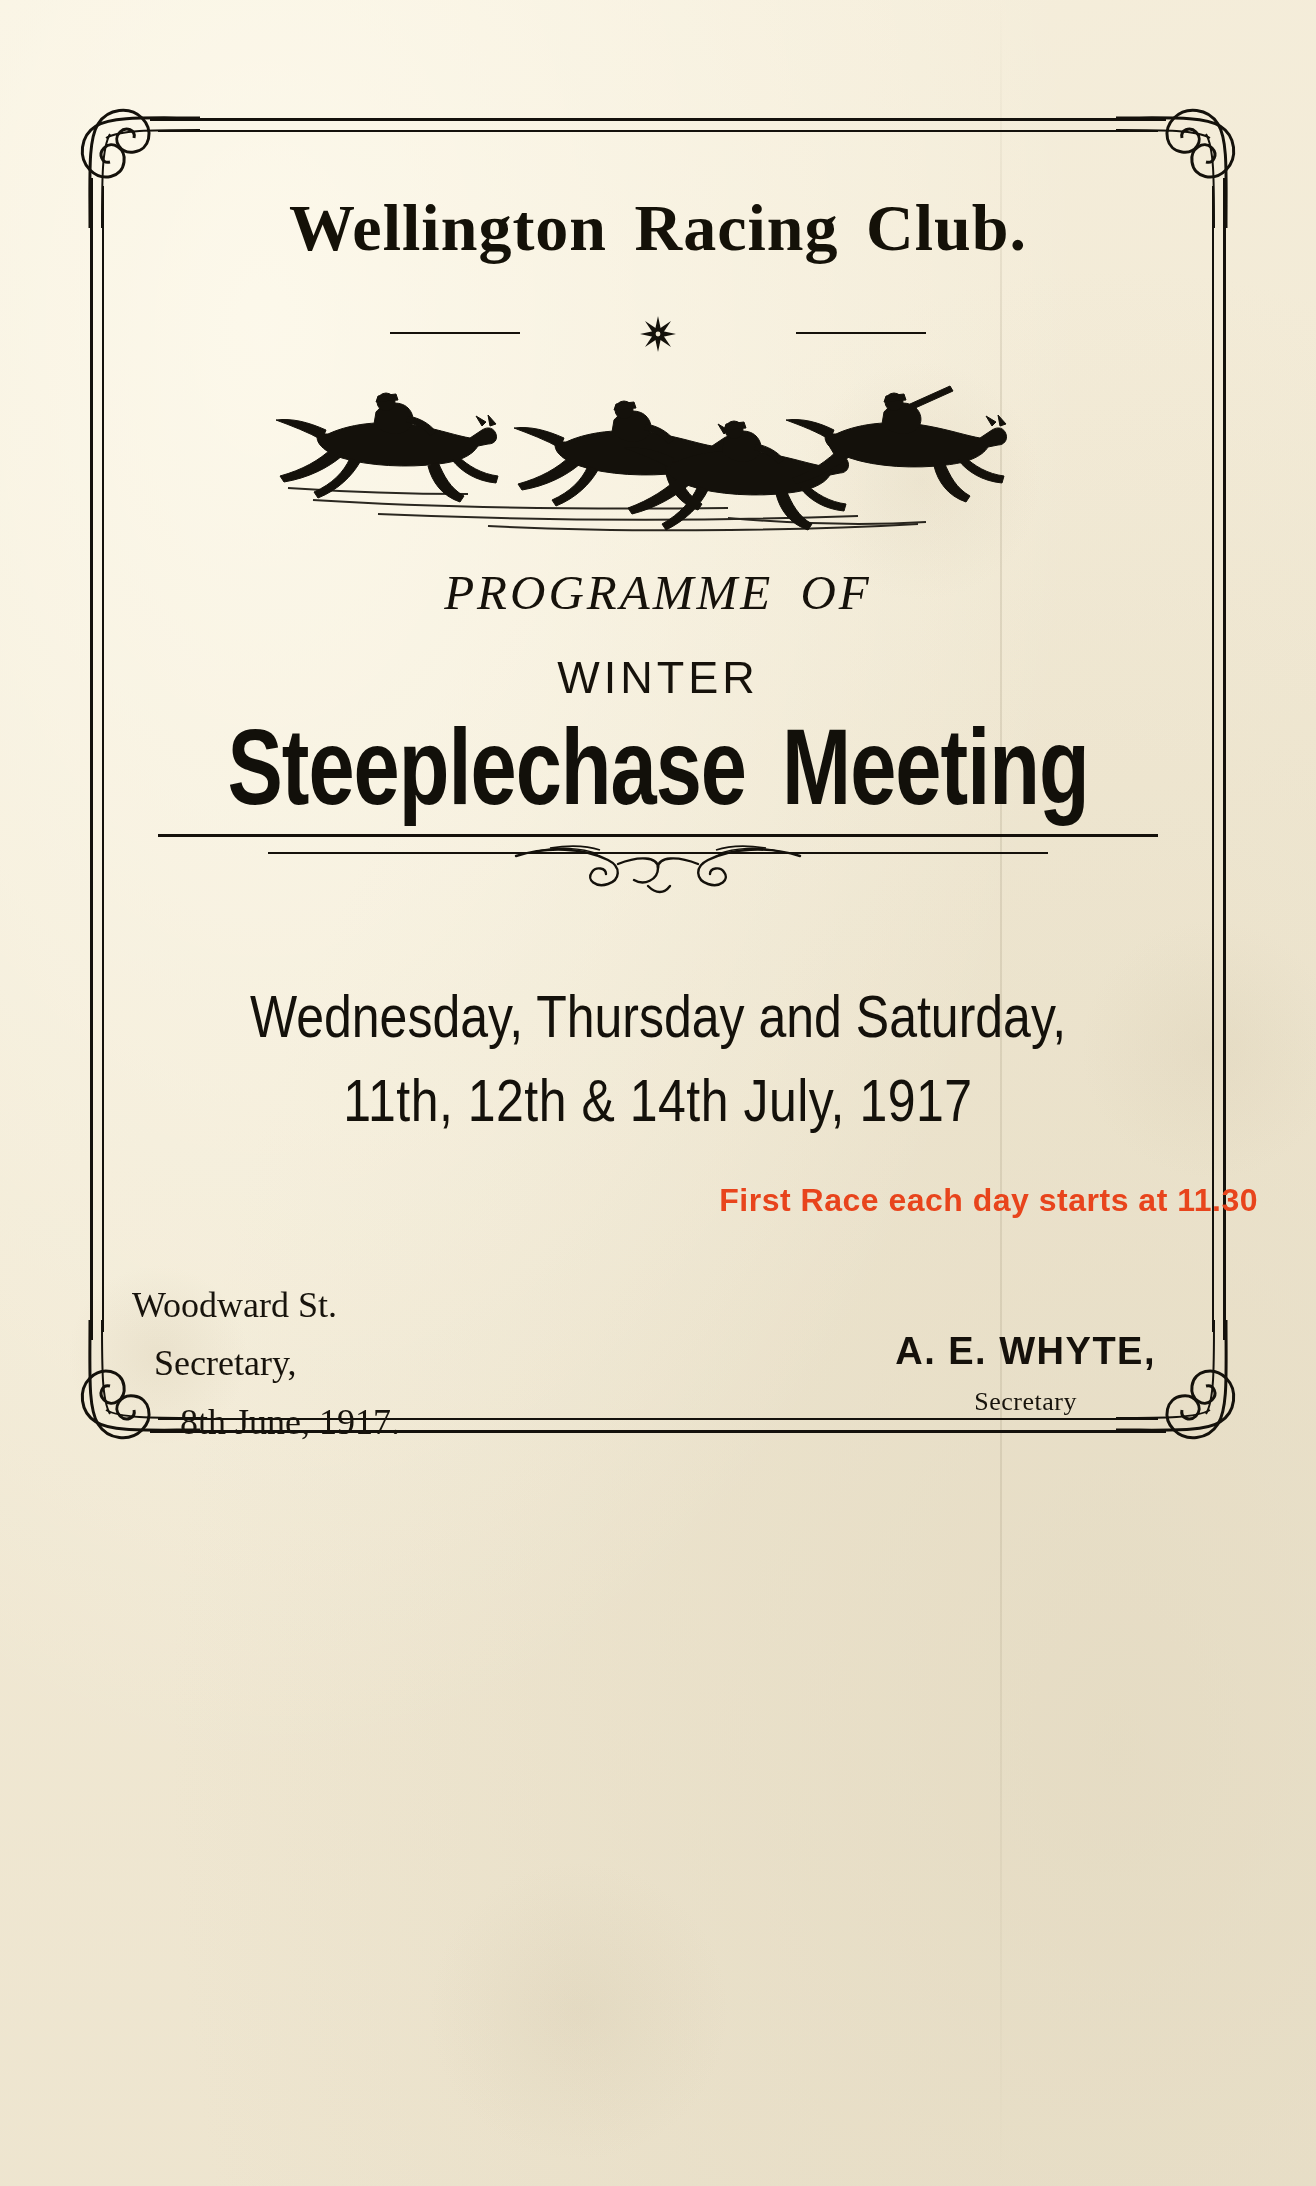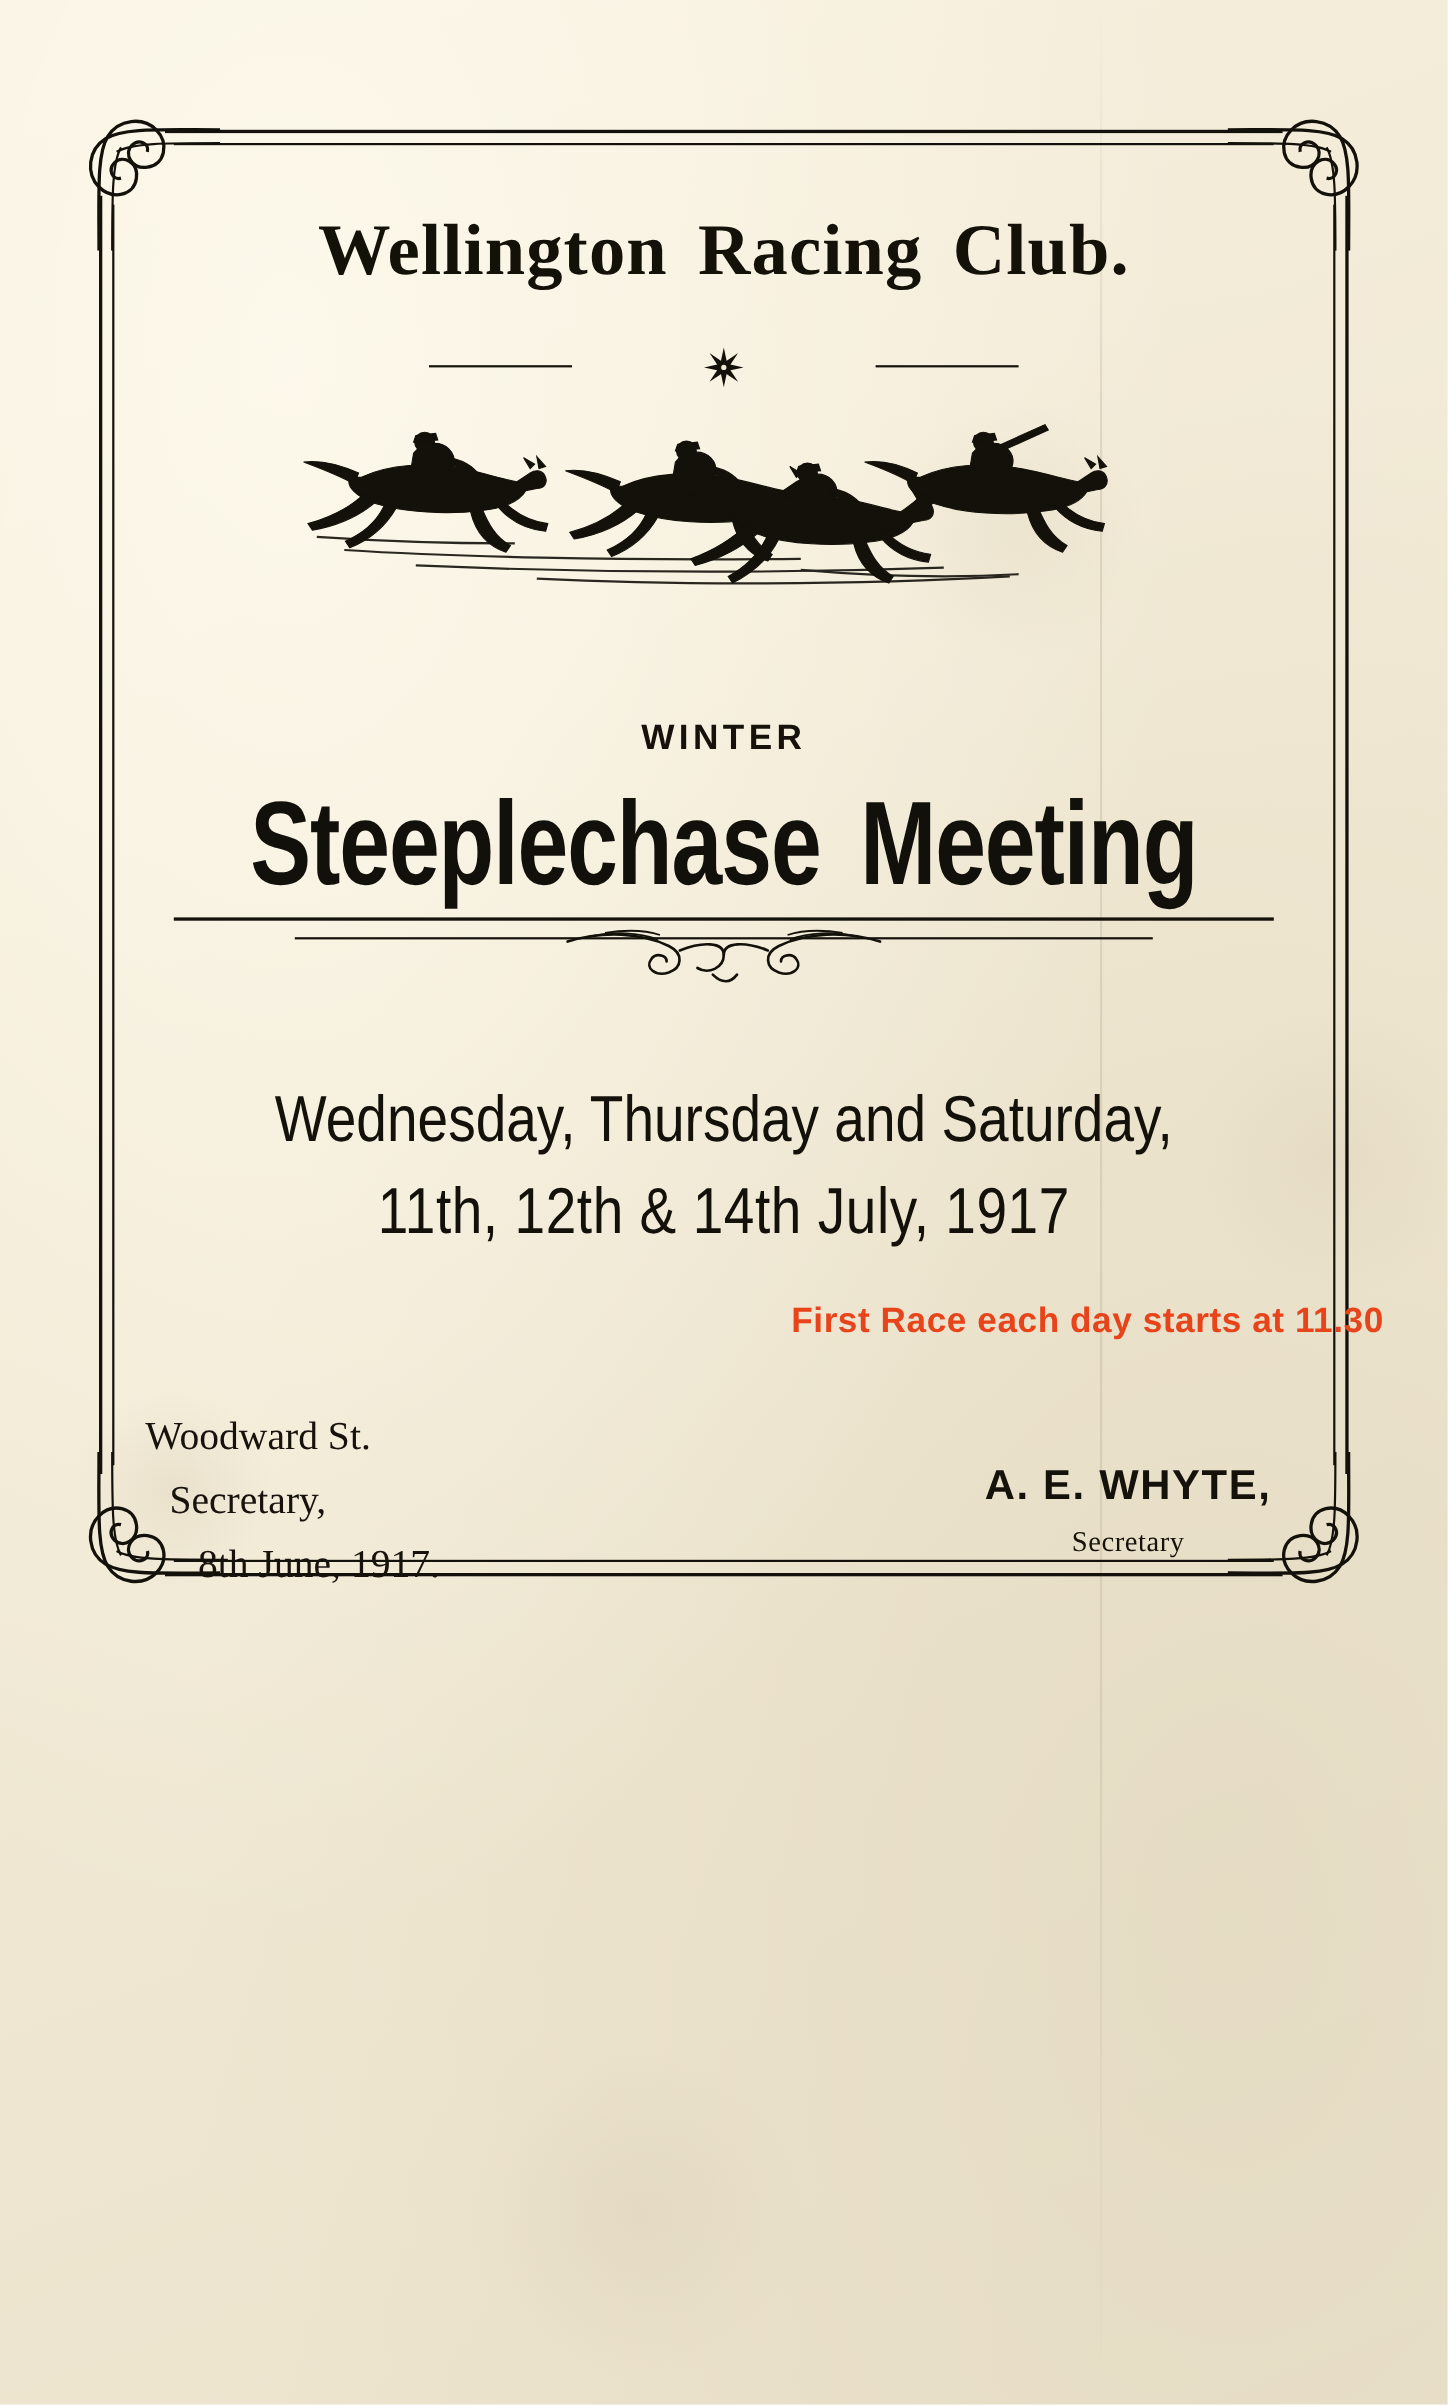--- a/index.html
+++ b/index.html
@@ -147,22 +147,22 @@
     letter-spacing: 3px;
     color: #16120b;
     word-spacing: 12px;
   }
 
   .winter {
     position: absolute;
     left: 0; right: 0;
     top: 566px;
     font-family: "Liberation Sans", sans-serif;
-    font-weight: bold;
-    font-size: 32px;
+    font-weight: normal;
+    font-size: 45px;
     letter-spacing: 4px;
     color: #16120b;
   }
 
   .steeplechase {
     position: absolute;
     left: 0; right: 0;
     top: 624px;
     font-family: "Liberation Sans", sans-serif;
     font-weight: bold;
@@ -445,20 +445,21 @@
             <path d="M106 26 C 114 16, 130 14, 138 22 C 146 30, 144 42, 134 46 C 124 50, 110 46, 104 38 Z"></path>
             <circle cx="116" cy="16" r="9"></circle>
             <path d="M108 10 L126 8 L128 14 L106 16 Z"></path>
 
             <path d="M132 18 L172 0 L175 5 L135 23 Z"></path>
           </g>
         </g>
       </svg>
     </div>
 
+    <div class="programme-of">PROGRAMME  OF</div>
 
     <div class="winter">WINTER</div>
 
     <div class="steeplechase">Steeplechase Meeting</div>
 
     <div class="rule-heavy"></div>
     <div class="rule-thin"></div>
 
     <div class="flourish">
       <svg viewBox="0 0 320 60" xmlns="http://www.w3.org/2000/svg">

